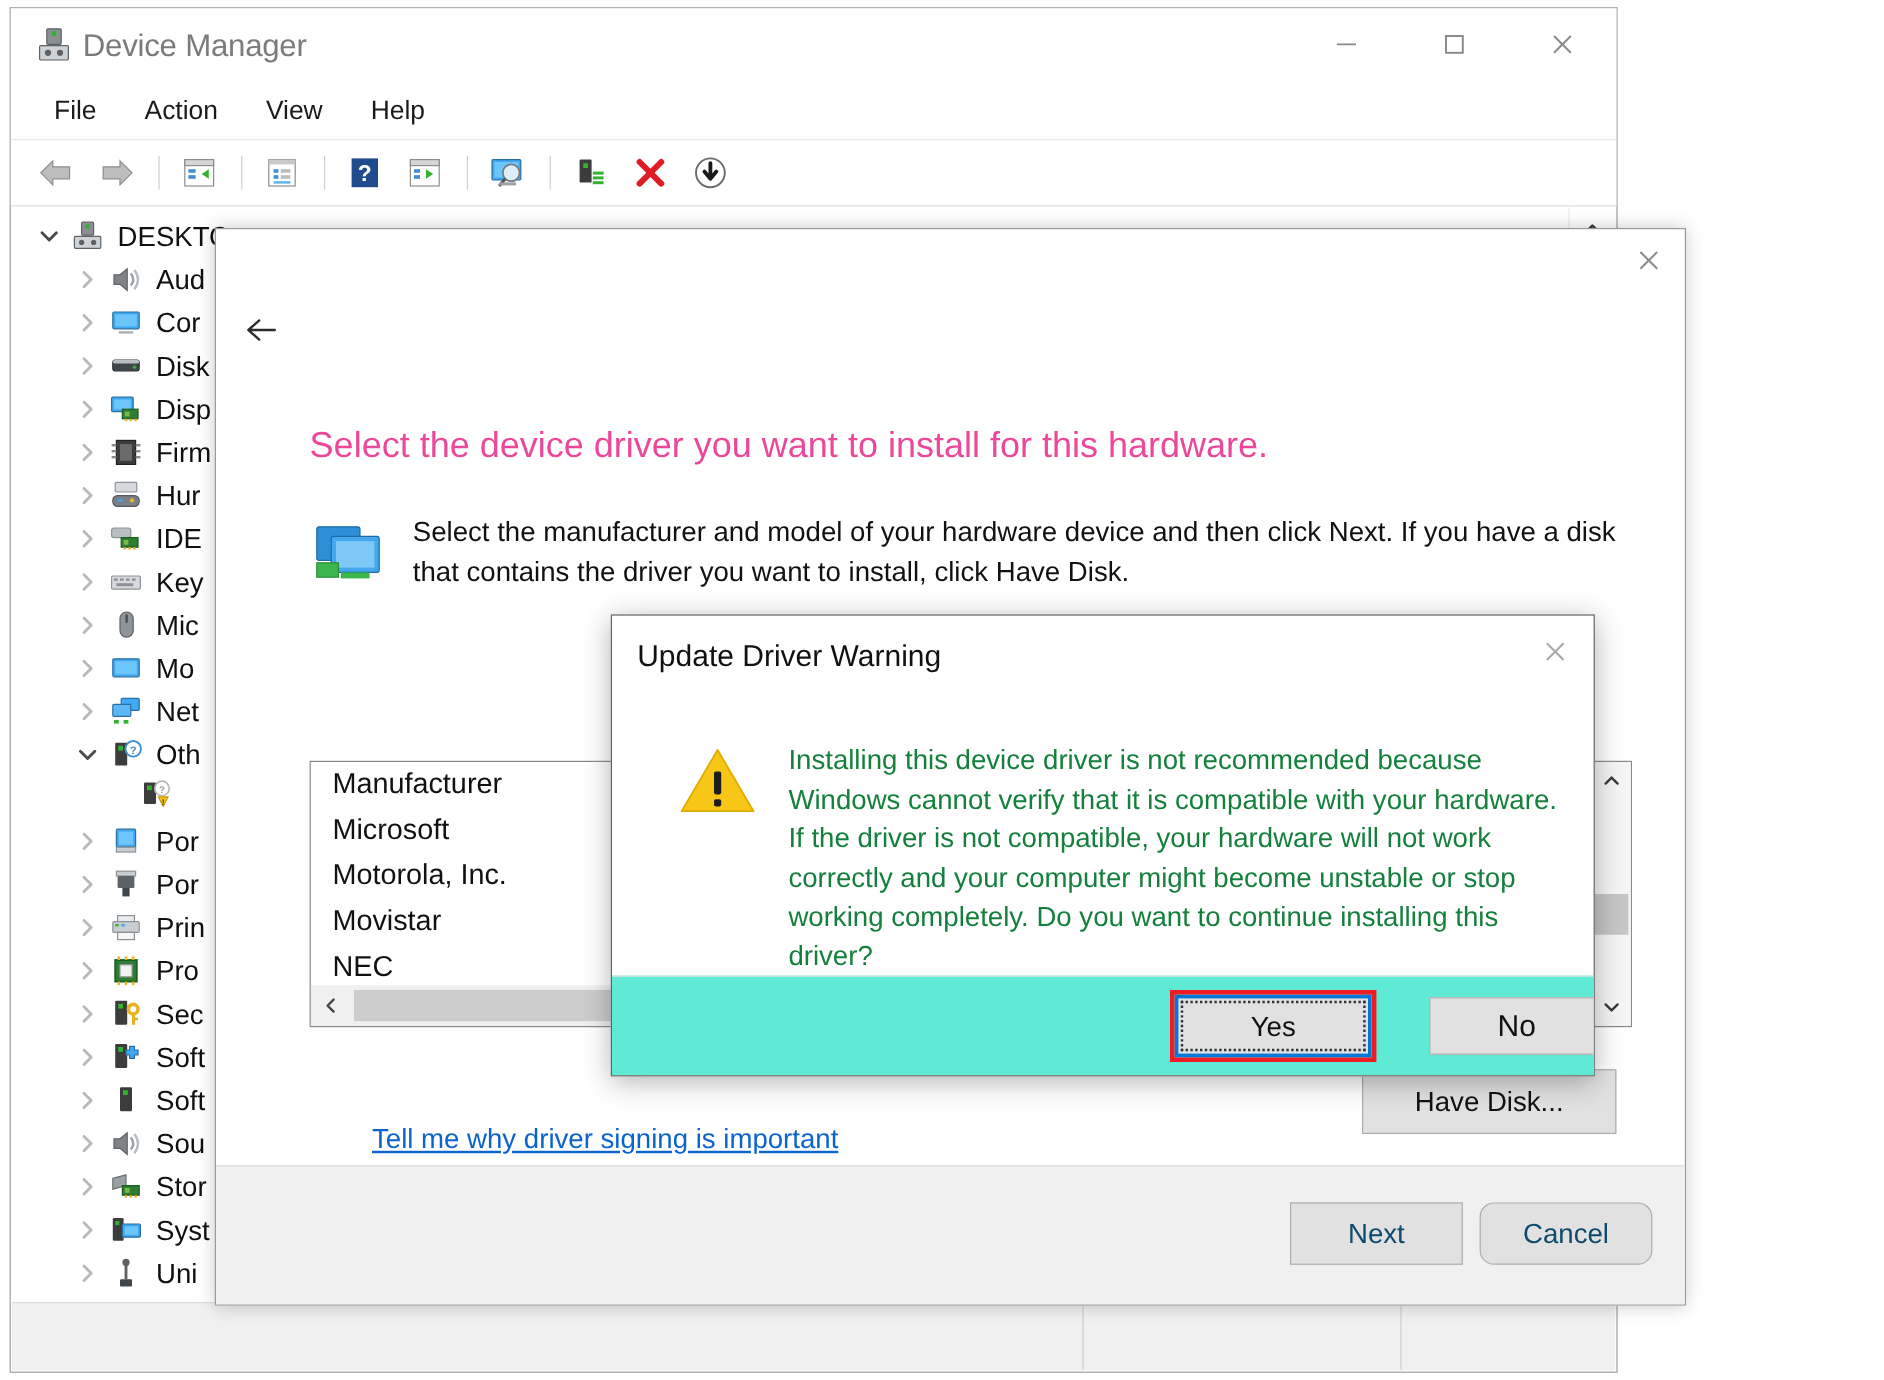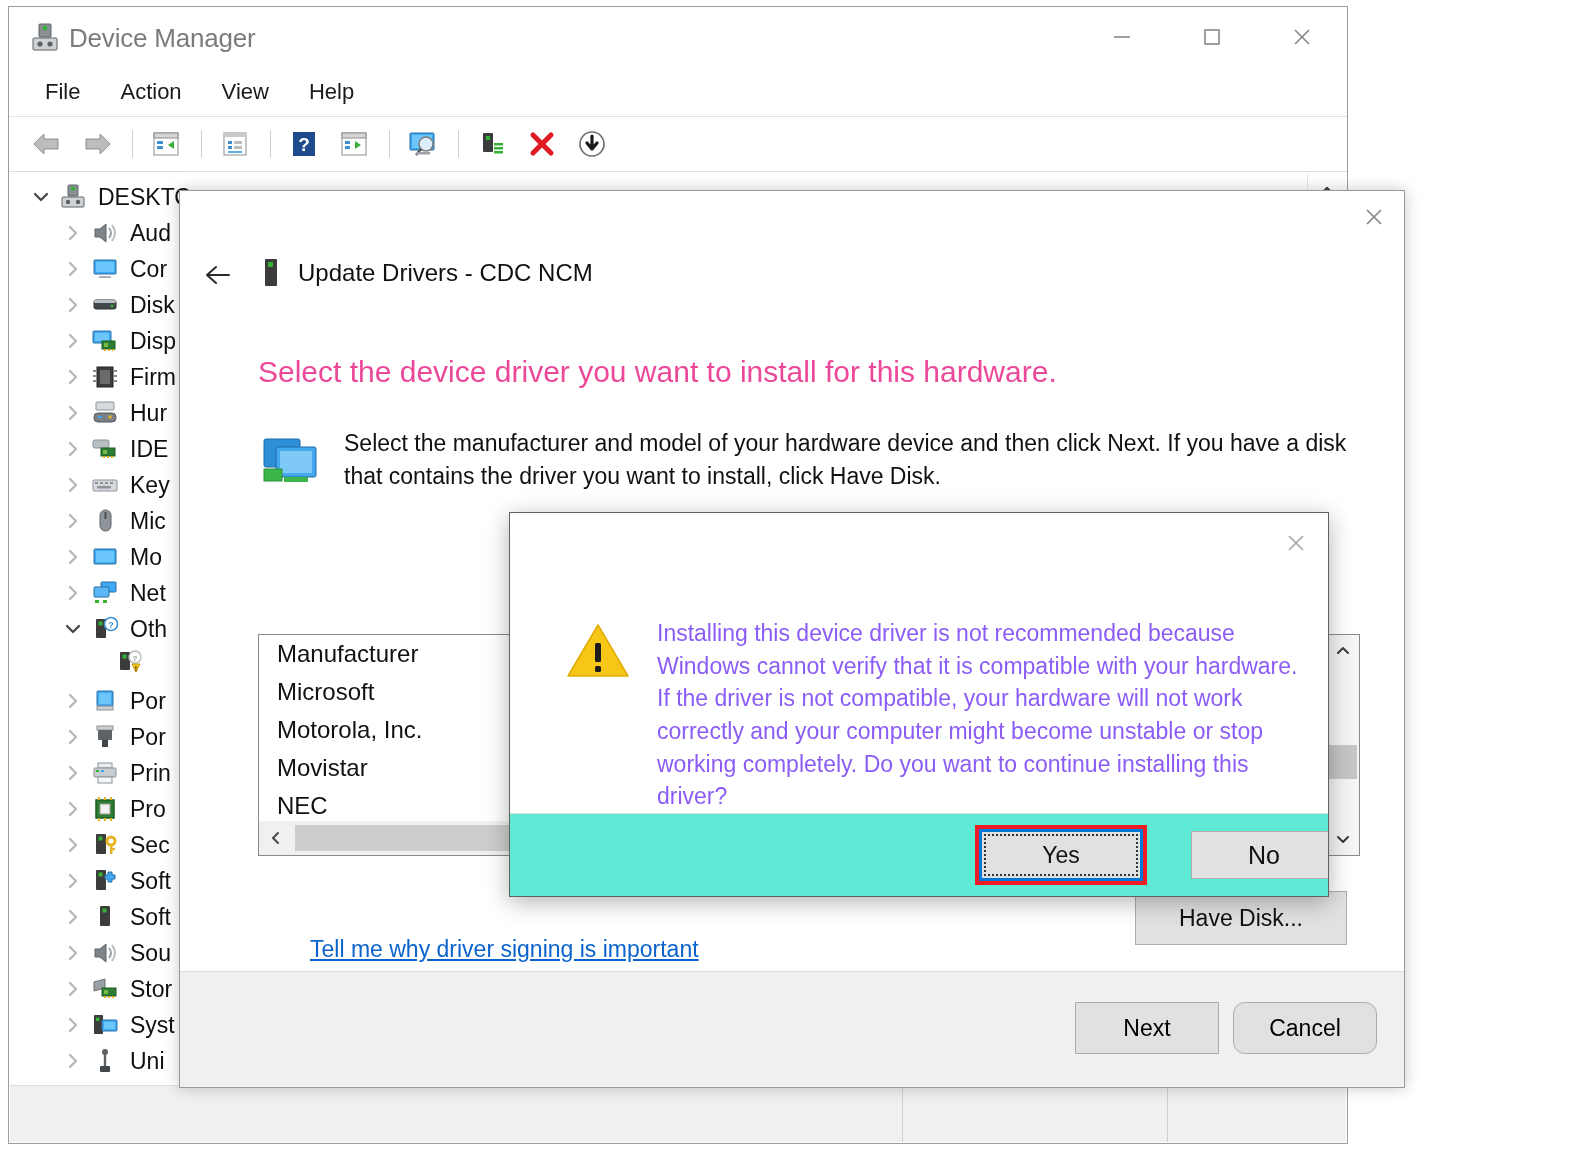--- a/index.html
+++ b/index.html
@@ -364,21 +364,21 @@
     border-top: 1px solid #dcdcdc;
   }
   .wiz-btn {
     position: absolute;
     top: 30px;
     width: 144px; height: 52px;
     background: #e1e1e1;
     border: 1px solid #adadad;
     box-sizing: border-box;
     font-size: 23px;
-    color: #000000;
+    color: #0c4a6e;
     display: flex; align-items: center; justify-content: center;
     cursor: default;
   }
   .btn-next { right: 185px; }
   .btn-cancel { right: 27px; border-radius: 12px; }
 
   
   .warn {
     position: absolute;
     left: 500px; top: 505px;
@@ -409,21 +409,21 @@
     display: flex;
   }
   .warn-ico {
     width: 66px; height: 60px;
     flex: 0 0 auto;
     margin-right: 26px;
     margin-top: 4px;
   }
   .warn-msg {
     font-size: 23px;
-    color: #8b5cf6;
+    color: #15803d;
     line-height: 1.42;
     max-width: 650px;
     white-space: pre-line;
   }
   .warn-footer {
     position: absolute;
     left: 0; right: 0; bottom: 0;
     height: 82px;
     background: #5eead4;
     border-top: 1px solid #e0e0e0;
@@ -1070,29 +1070,20 @@
             <line x1="20" y1="6" x2="6" y2="20" stroke="#8a8a8a" stroke-width="1.7"></line>
           </svg>
       </div>
 
       <div class="wiz-back">
         <svg width="32" height="28" viewBox="0 0 32 28">
           <path d="M14 6 L5 14 L14 22 M5 14 L27 14" fill="none" stroke="#2b2b2b" stroke-width="2" stroke-linecap="round" stroke-linejoin="round"></path>
         </svg>
       </div>
 
-      <div class="wiz-titlerow">
-        <span class="wiz-dev-icon">
-          <svg width="26" height="32" viewBox="0 0 26 32">
-            <rect x="7" y="2" width="12" height="27" rx="1" fill="#3c3c3c"></rect>
-            <rect x="10" y="5" width="5" height="5" fill="#35b133"></rect>
-          </svg>
-        </span>
-        <span class="wiz-title">Update Drivers - CDC NCM</span>
-      </div>
 
       <div class="wiz-heading">Select the device driver you want to install for this hardware.</div>
 
       <div class="wiz-descrow">
         <span class="wiz-desc-icon">
           <svg width="64" height="60" viewBox="0 0 64 60">
             <rect x="4" y="6" width="36" height="28" rx="2" fill="#2f8fd6" stroke="#1c6aa6"></rect>
             <rect x="16" y="14" width="40" height="30" rx="2" fill="#44a8ef" stroke="#1c6aa6"></rect>
             <rect x="20" y="18" width="32" height="22" fill="#7fc9f7"></rect>
             <rect x="24" y="44" width="24" height="5" fill="#3cb54a"></rect>
@@ -1140,20 +1131,21 @@
 
       <div class="havedisk">Have Disk...</div>
 
       <div class="wiz-footer">
         <div class="wiz-btn btn-next">Next</div>
         <div class="wiz-btn btn-cancel">Cancel</div>
       </div>
     </div>
 
     <div class="warn">
+      <div class="warn-title">Update Driver Warning</div>
       <div class="warn-close">
         <svg width="26" height="26" viewBox="0 0 26 26">
             <line x1="6" y1="6" x2="20" y2="20" stroke="#a8a8a8" stroke-width="1.7"></line>
             <line x1="20" y1="6" x2="6" y2="20" stroke="#a8a8a8" stroke-width="1.7"></line>
           </svg>
       </div>
 
       <div class="warn-body">
         <span class="warn-ico">
           <svg width="66" height="60" viewBox="0 0 66 60">

